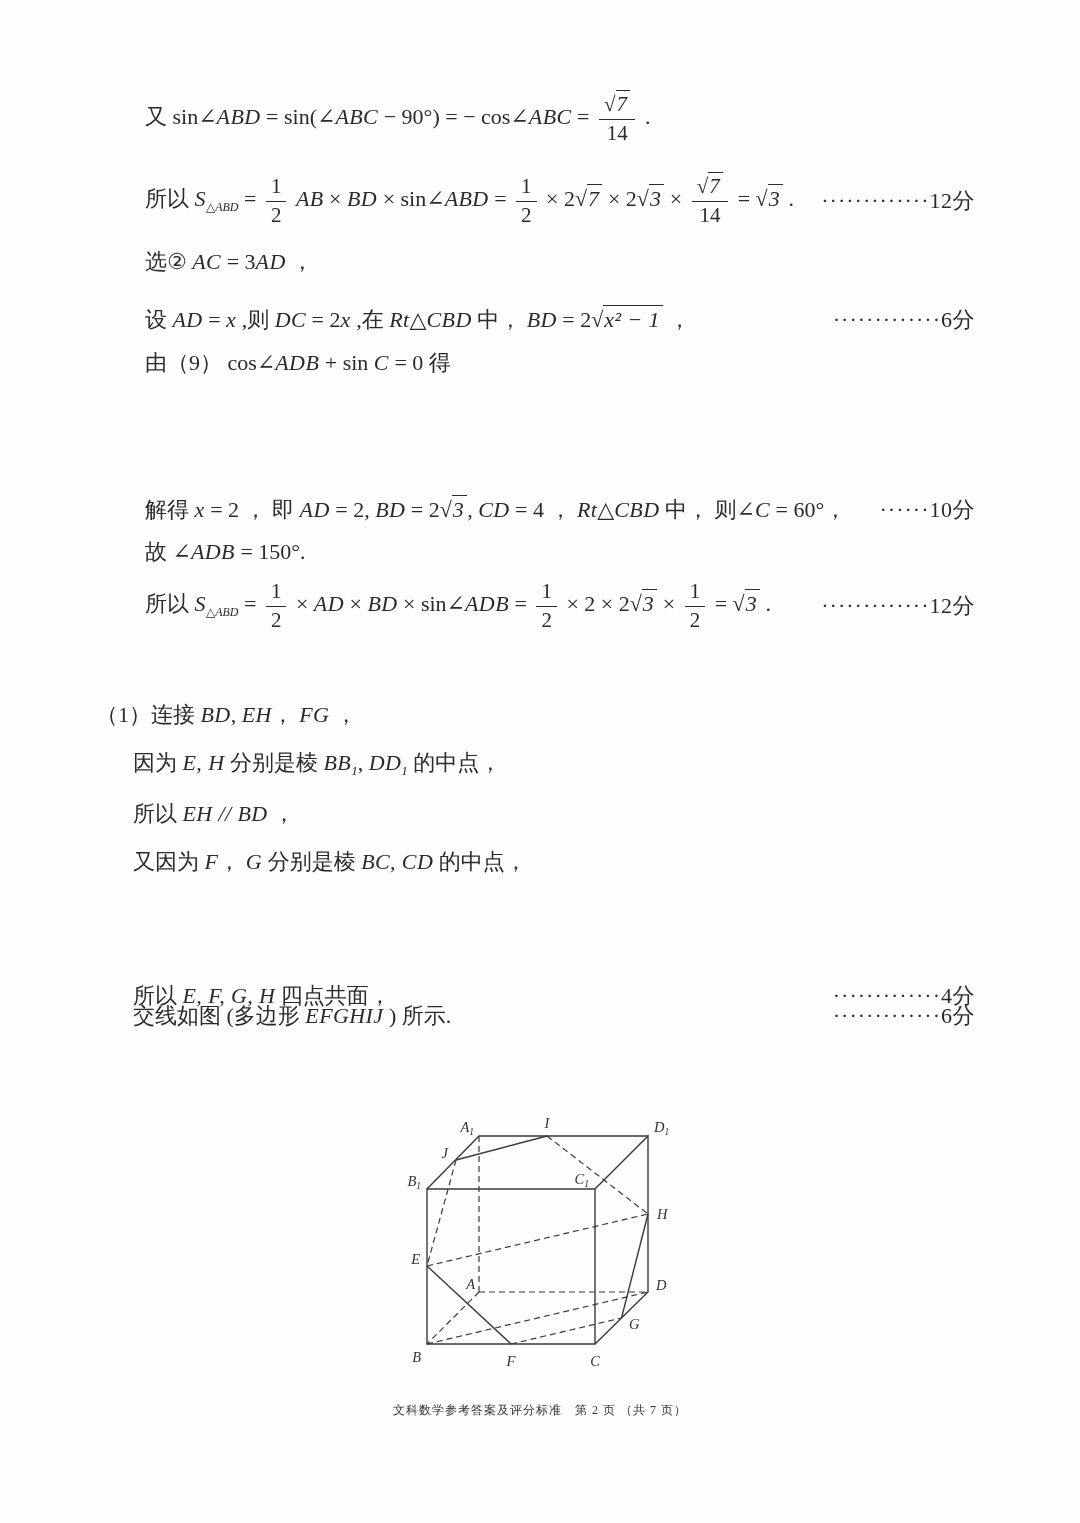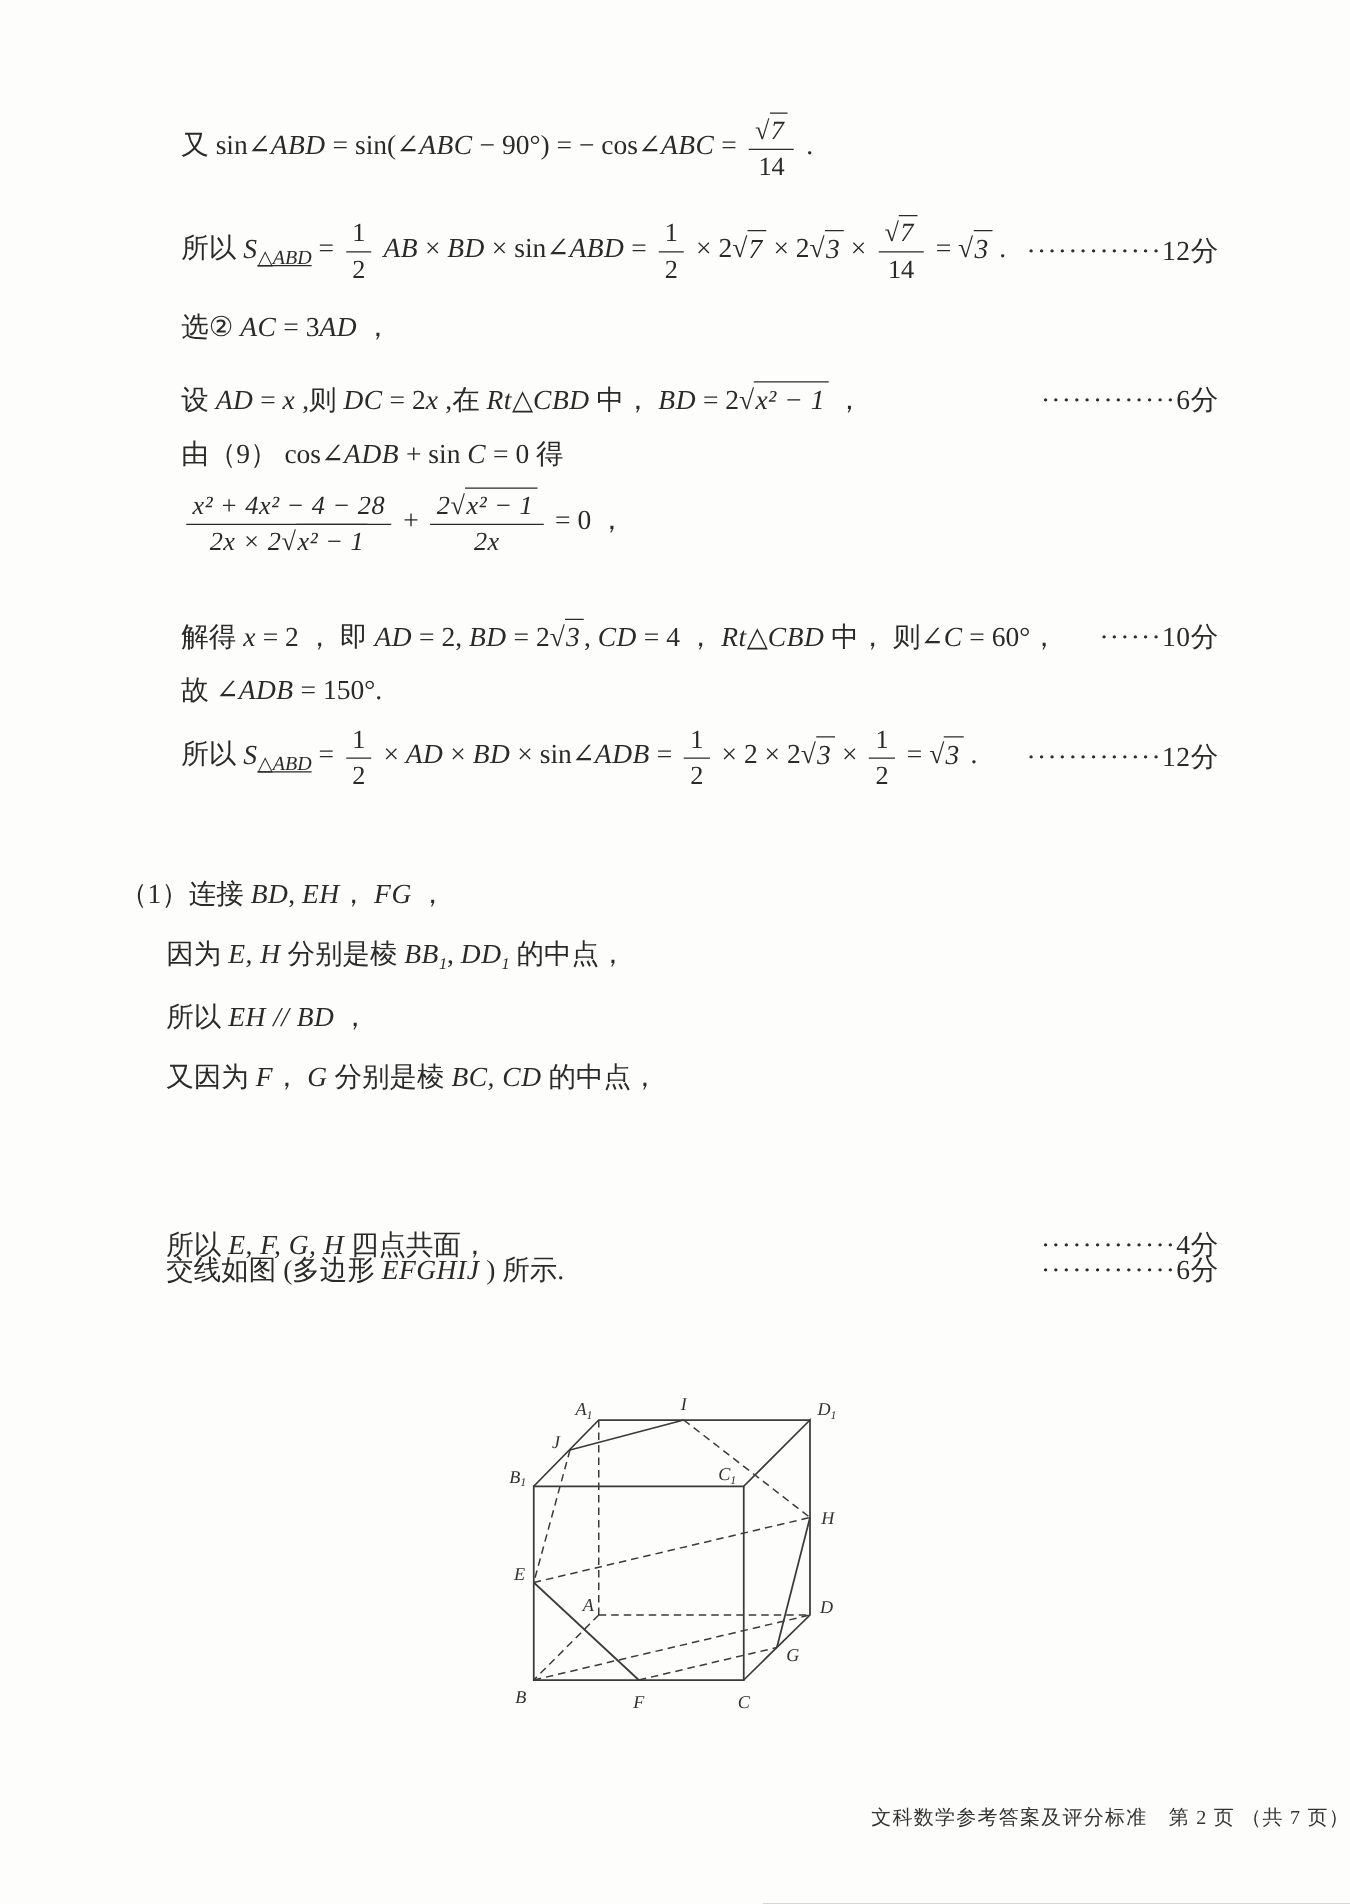--- a/index.html
+++ b/index.html
@@ -14,41 +14,41 @@
     overflow:hidden;
   }
   .row{
     position:absolute;
     left:145px;right:105px;
     white-space:pre;
     line-height:30px;
   }
   .row i{font-style:italic;letter-spacing:.4px;}
   sub{font-size:13px;font-style:italic;letter-spacing:0;}
-  sub.tri{font-size:16px;text-decoration:underline;}
+  sub.tri{font-size:12px;}
   .frac{
     display:inline-block;vertical-align:middle;
     text-align:center;margin:0 4px;line-height:1.12;
     font-size:21px;
   }
   .frac .n{display:block;border-bottom:1.4px solid #2a2a2a;padding:1px 5px 2px;}
   .frac .d{display:block;padding-top:2px;}
   .rad{border-top:1.4px solid #2a2a2a;padding:1px 3px 0 1px;font-style:italic;letter-spacing:.4px;}
   .frac .rad{border-top:1.4px solid #2a2a2a;}
   .mx{font-style:italic;letter-spacing:.4px;}
   .scorebox{
     position:absolute;right:0;top:50%;
     transform:translateY(-50%);
     white-space:pre;
   }
   .lead{letter-spacing:1px;color:#2e2e2e;}
   .score{letter-spacing:.5px;}
   .footer{
-    position:absolute;left:0;right:0;top:1444px;
-    text-align:right;font-size:16px;letter-spacing:1px;color:#333;
+    position:absolute;left:0;right:0;top:1402px;
+    text-align:center;font-size:12px;letter-spacing:1px;color:#333;
   }
   .diagram{position:absolute;left:388px;top:1108px;}
   .diagram text{
     font-family:"Liberation Serif","DejaVu Serif",serif;
     font-style:italic;font-size:14.5px;fill:#333;
   }
   .diagram .vsub{font-size:9.5px;}
 </style>
 </head>
 <body>
@@ -58,21 +58,20 @@
   <div class="row" style="top:92px"><span>又 sin∠</span><i>ABD</i><span> = sin(∠</span><i>ABC</i><span> − 90°) = − cos∠</span><i>ABC</i><span> = </span><span class="frac"><span class="n"><span>√</span><span class="rad">7</span></span><span class="d">14</span></span><span> .</span></div>
 
   <div class="row" style="top:174px"><span>所以 </span><span><i>S</i><sub class="tri">△ABD</sub></span><span> = </span><span class="frac"><span class="n">1</span><span class="d">2</span></span><i> AB</i><span> × </span><i>BD</i><span> × sin∠</span><i>ABD</i><span> = </span><span class="frac"><span class="n">1</span><span class="d">2</span></span><span> × 2√</span><span class="rad">7</span><span> × 2√</span><span class="rad">3</span><span> × </span><span class="frac"><span class="n"><span>√</span><span class="rad">7</span></span><span class="d">14</span></span><span> = √</span><span class="rad">3</span><span> .</span><span class="scorebox"><span class="lead">·············</span><span class="score">12分</span></span></div>
 
   <div class="row" style="top:247px"><span>选② </span><i>AC</i><span> = 3</span><i>AD</i><span> ，</span></div>
 
   <div class="row" style="top:305px"><span>设 </span><i>AD</i><span> = </span><i>x</i><span> ,则 </span><i>DC</i><span> = 2</span><i>x</i><span> ,在 </span><i>Rt</i><span>△</span><i>CBD</i><span> 中， </span><i>BD</i><span> = 2√</span><span class="rad">x² − 1</span><span> ，</span><span class="scorebox"><span class="lead">·············</span><span class="score">6分</span></span></div>
 
   <div class="row" style="top:348px"><span>由（9） cos∠</span><i>ADB</i><span> + sin </span><i>C</i><span> = 0 得</span></div>
 
-  <div class="row" style="top:392px"><span class="frac"><span class="n mx">x² + 4x² − 4 − 28</span><span class="d"><span class="mx">2x × 2√</span><span class="rad">x² − 1</span></span></span><span> + </span><span class="frac"><span class="n"><span class="mx">2√</span><span class="rad">x² − 1</span></span><span class="d mx">2x</span></span><span> = 0 ，</span></div>
 
   <div class="row" style="top:495px"><span>解得 </span><i>x</i><span> = 2 ， 即 </span><i>AD</i><span> = 2, </span><i>BD</i><span> = 2√</span><span class="rad">3</span><span>, </span><i>CD</i><span> = 4 ， </span><i>Rt</i><span>△</span><i>CBD</i><span> 中， 则∠</span><i>C</i><span> = 60°，</span><span class="scorebox"><span class="lead">······</span><span class="score">10分</span></span></div>
 
   <div class="row" style="top:537px"><span>故 ∠</span><i>ADB</i><span> = 150°.</span></div>
 
   <div class="row" style="top:579px"><span>所以 </span><span><i>S</i><sub class="tri">△ABD</sub></span><span> = </span><span class="frac"><span class="n">1</span><span class="d">2</span></span><span> × </span><i>AD</i><span> × </span><i>BD</i><span> × sin∠</span><i>ADB</i><span> = </span><span class="frac"><span class="n">1</span><span class="d">2</span></span><span> × 2 × 2√</span><span class="rad">3</span><span> × </span><span class="frac"><span class="n">1</span><span class="d">2</span></span><span> = √</span><span class="rad">3</span><span> .</span><span class="scorebox"><span class="lead">·············</span><span class="score">12分</span></span></div>
 
 
   <div class="row" style="top:700px;left:96px"><span>（1）连接 </span><i>BD</i><span>, </span><i>EH</i><span>， </span><i>FG</i><span> ，</span></div>
 

